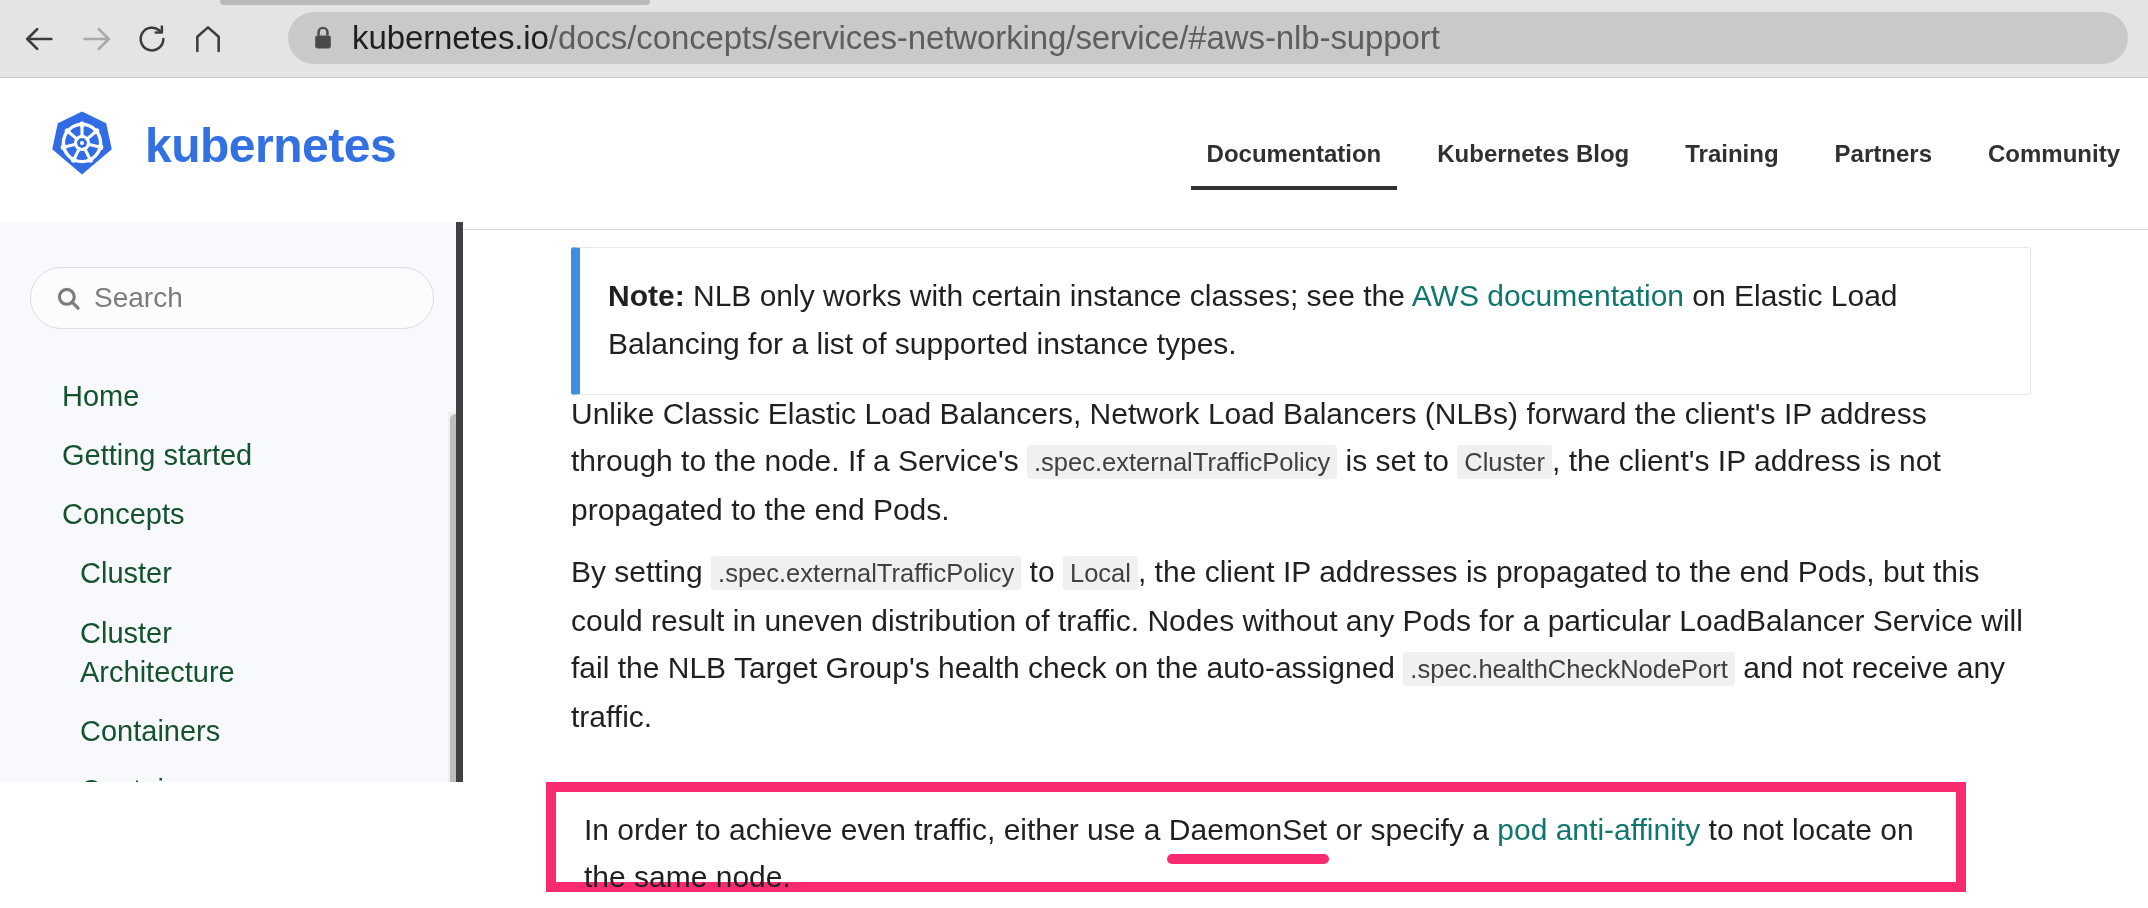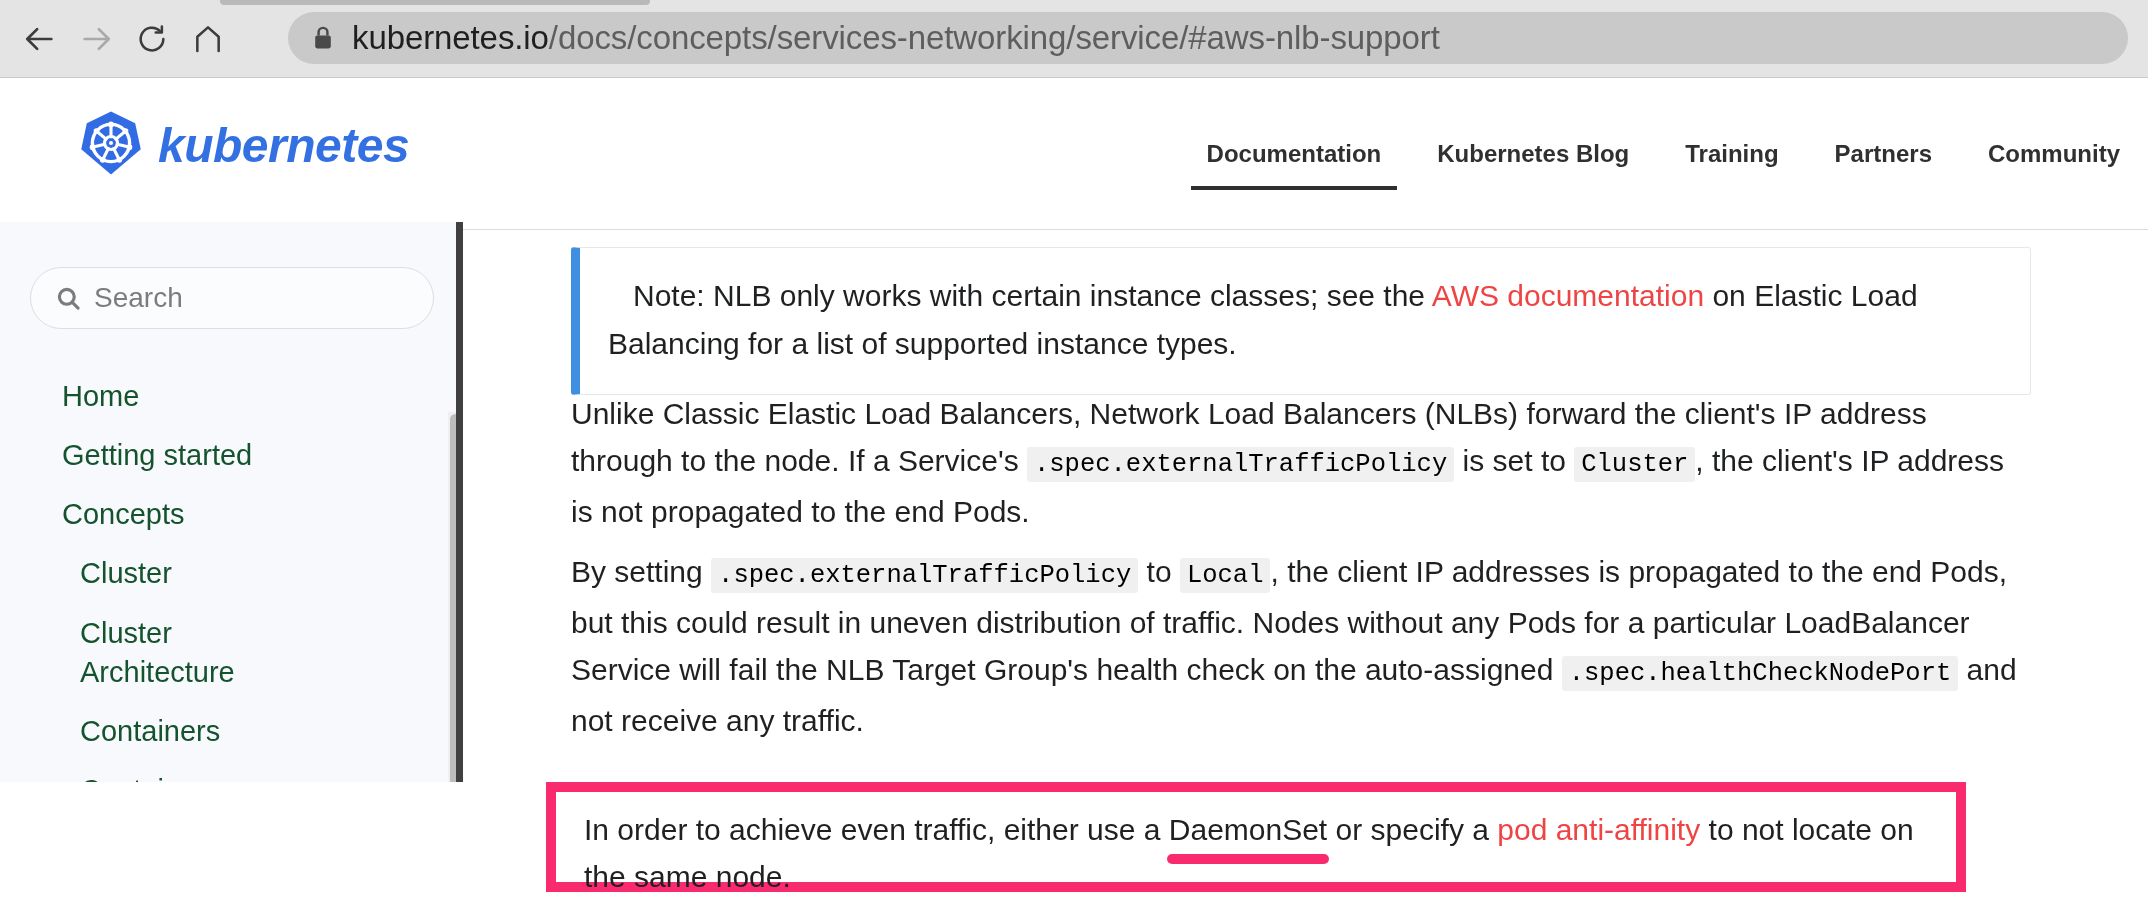--- a/index.html
+++ b/index.html
@@ -77,27 +77,26 @@
     position: absolute;
     left: 0; top: 78px;
     width: 2148px;
     height: 152px;
     background: #ffffff;
     border-bottom: 1px solid #dcdcdc;
     box-sizing: border-box;
   }
   #brand {
     position: absolute;
-    left: 80px;
+    left: 51px;
     top: 32px;
     display: flex;
     align-items: center;
-    gap: 16px;
+    gap: 32px;
     cursor: pointer;
-    font-style: italic;
   }
   #brand-text {
     font-family: "Liberation Sans", sans-serif;
     font-size: 48px;
     font-weight: bold;
     color: #3371e3;
     letter-spacing: -0.5px;
   }
 
   #main-nav {
@@ -210,45 +209,45 @@
     overflow: hidden;
   }
 
   .doc-text {
     font-family: "Liberation Sans", sans-serif;
     font-size: 30px;
     color: #1f2022;
     line-height: 47px;
   }
   code, .code {
-    font-family: Liberation Mono, monospace;
+    font-family: Liberation Sans, sans-serif;
     font-size: 25.5px;
     background: #f0f0f0;
     padding: 3px 7px;
     border-radius: 3px;
-    color: #000000;
+    color: #404040;
     white-space: nowrap;
   }
-  a.link { color: #ef4444; text-decoration: none; cursor: pointer; }
+  a.link { color: #0f766e; text-decoration: none; cursor: pointer; }
 
   
   #note-box {
     position: absolute;
     left: 107px;
     top: 16px;
     width: 1460px;
     box-sizing: border-box;
     background: #ffffff;
     border: 1px solid #e7e7e7;
     border-left: 9px solid #3f8fe0;
     border-radius: 3px;
     padding: 24px 28px 26px 28px;
   }
   #note-box .doc-text { line-height: 48px; }
-  .note-label { font-weight: normal; margin-left: 25px; }
+  .note-label { font-weight: bold; }
 
   #para1 {
     position: absolute;
     left: 107px;
     top: 159px;
     width: 1460px;
   }
   #para2 {
     position: absolute;
     left: 107px;

